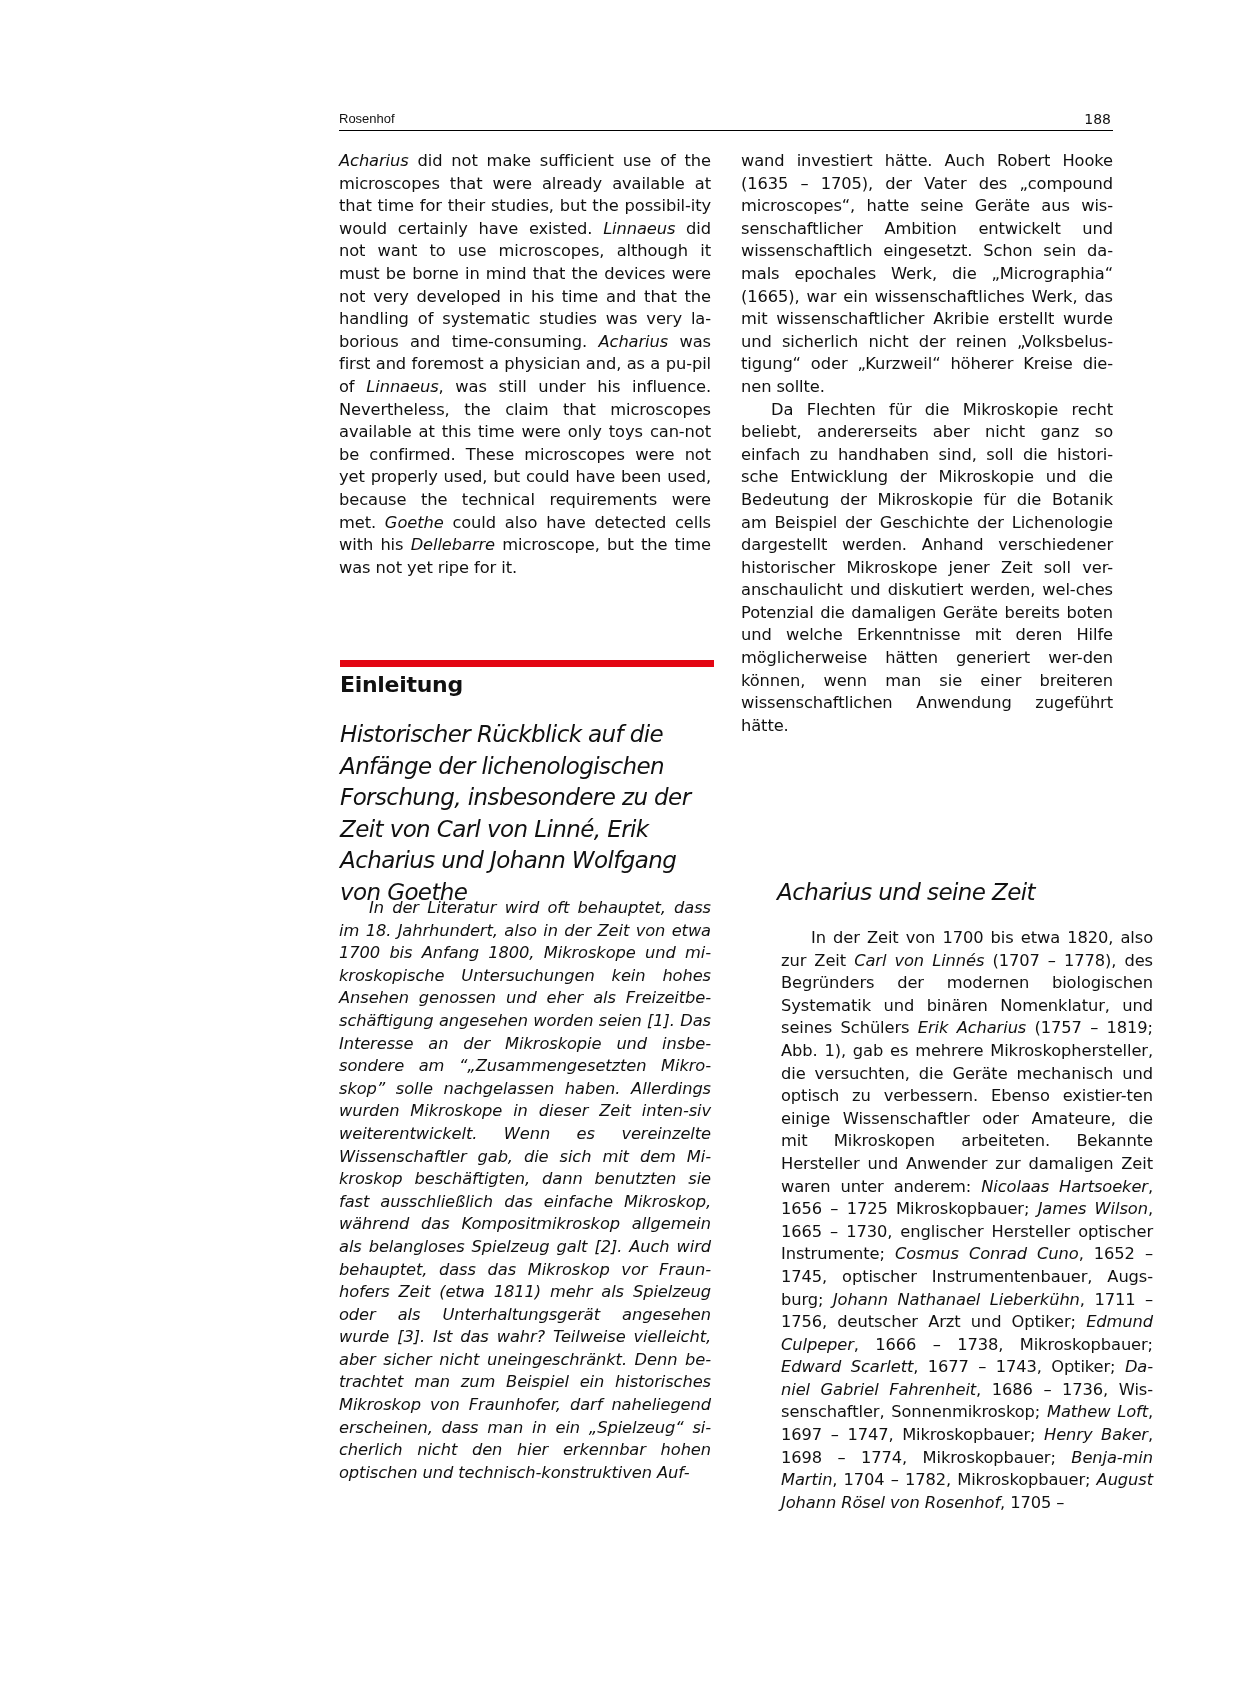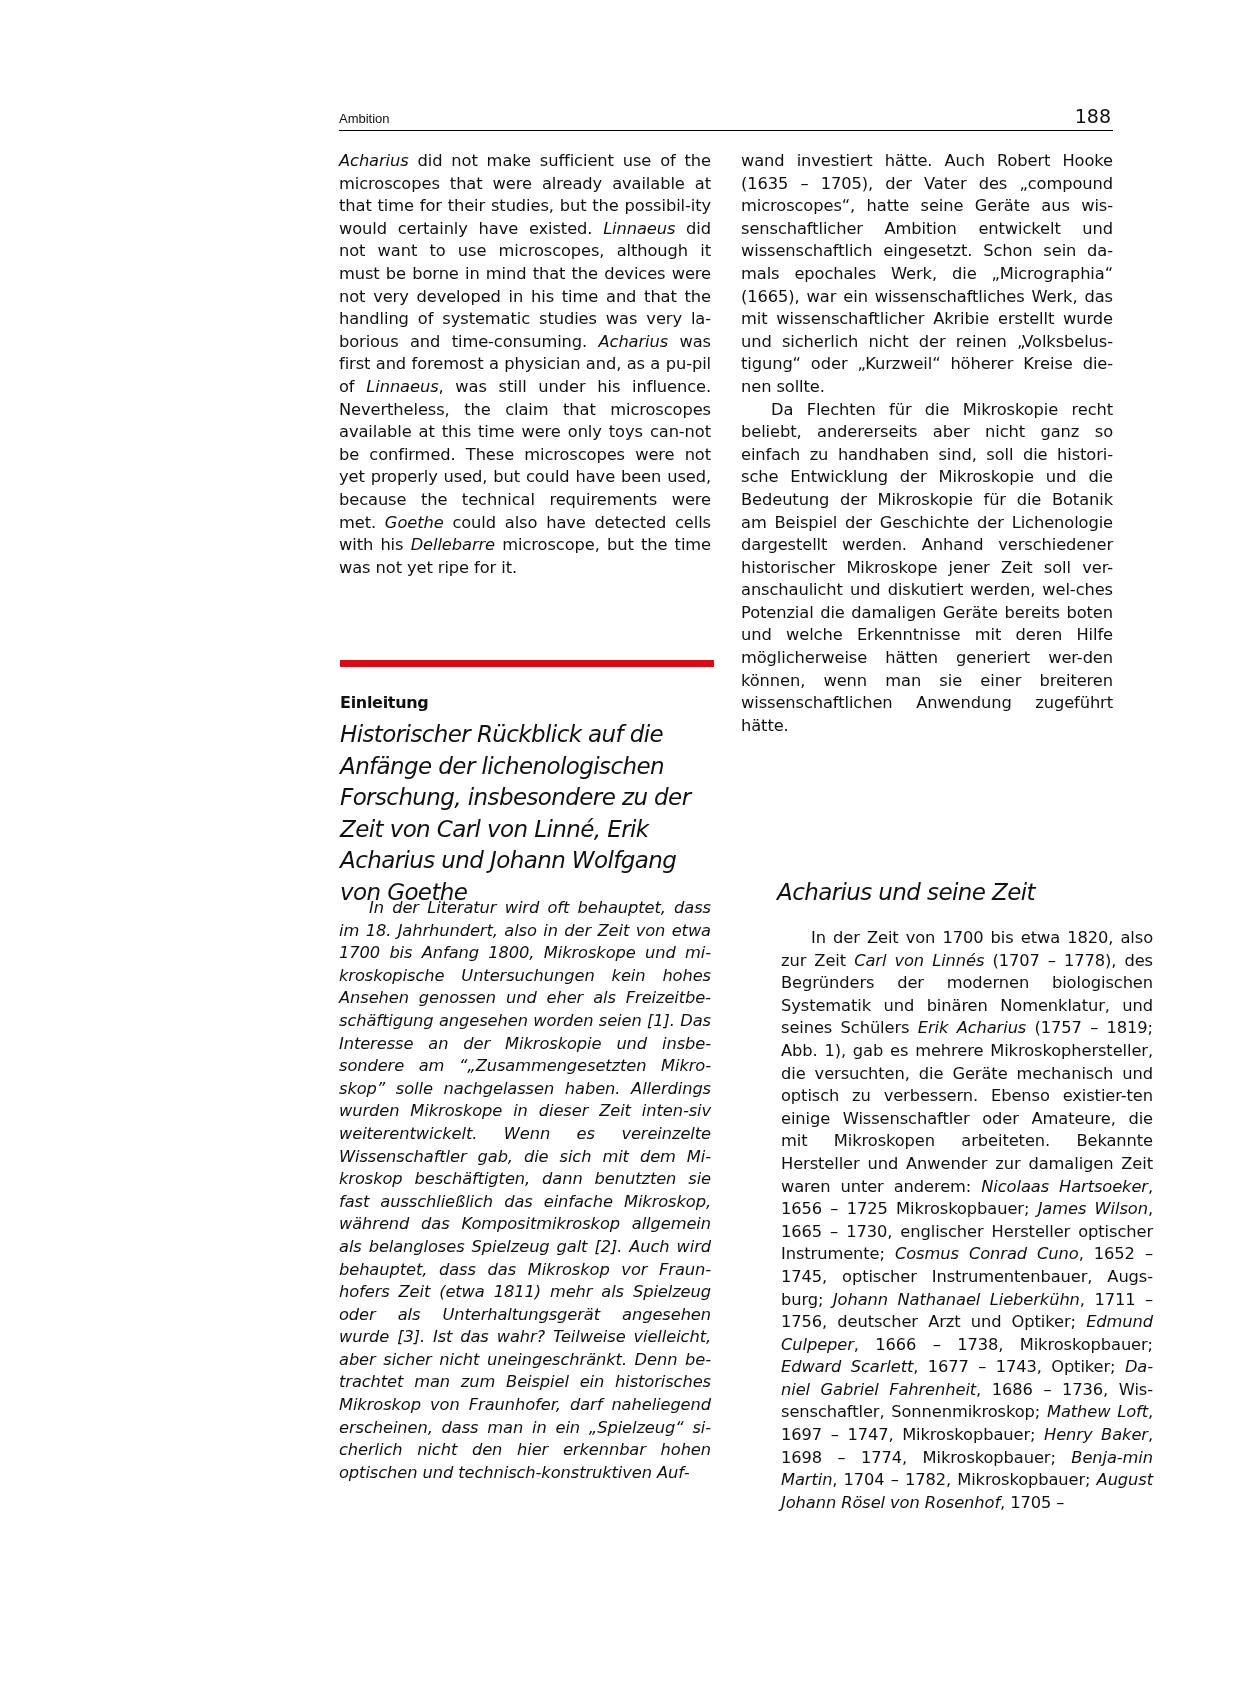--- a/index.html
+++ b/index.html
@@ -1,35 +1,35 @@
 <!DOCTYPE html>
 <html><head>
 <meta charset="utf-8">
 <style>
   html, body { margin: 0; padding: 0; background: #ffffff; }
   body { width: 1241px; height: 1684px; position: relative; overflow: hidden; color: #111; font-family: "DejaVu Sans", "Liberation Sans", sans-serif; }
   .header { position: absolute; left: 339px; top: 104px; width: 774px; height: 26px; border-bottom: 1.5px solid #000; }
   .header .author { position: absolute; left: 0; bottom: 4px; font-size: 13px; font-family: "Liberation Sans", sans-serif; }
-  .header .pageno { position: absolute; right: 2px; bottom: 3px; font-size: 19px; font-family: "DejaVu Sans", sans-serif; }
+  .header .pageno { position: absolute; right: 2px; bottom: 3px; font-size: 14px; font-family: "DejaVu Sans", sans-serif; }
   .col { position: absolute; width: 372px; }
   .col-left { left: 339px; }
   .col-right { left: 741px; }
   p.body { margin: 0; font-size: 16.3px; line-height: 22.6px; text-align: justify; hyphens: manual; letter-spacing: -0.1px; }
   p.body.indent { text-indent: 30px; }
   i { font-style: italic; }
   .red-rule { position: absolute; left: 340px; top: 660px; width: 374px; height: 7px; background: #e30613; }
-  .h1 { position: absolute; left: 340px; top: 672px; font-size: 16px; font-weight: bold; font-family: "DejaVu Sans", sans-serif; letter-spacing: -0.3px; margin-top: 21px; }
+  .h1 { position: absolute; left: 340px; top: 672px; font-size: 22px; font-weight: bold; font-family: "DejaVu Sans", sans-serif; letter-spacing: -0.3px; }
   .subtitle { position: absolute; left: 340px; top: 719px; width: 374px; font-size: 23px; line-height: 31.5px; font-style: italic; font-family: "DejaVu Sans", sans-serif; letter-spacing: -0.6px; }
   .h2-right { position: absolute; left: 741px; top: 879px; font-size: 23px; font-style: italic; font-family: "DejaVu Sans", sans-serif; letter-spacing: -0.6px; margin-left: 36px; }
 </style>
 </head>
 <body>
 
 <div class="header">
-  <span class="author">Ambition</span>
+  <span class="author">Rosenhof</span>
   <span class="pageno">188</span>
 </div>
 
 <div class="col col-left" style="top:150px;">
   <p class="body"><i>Acharius</i> did not make sufficient use of the microscopes that were already available at that time for their studies, but the possibil-ity would certainly have existed. <i>Linnaeus</i> did not want to use microscopes, although it must be borne in mind that the devices were not very developed in his time and that the handling of systematic studies was very la-borious and time-consuming. <i>Acharius</i> was first and foremost a physician and, as a pu-pil of <i>Linnaeus</i>, was still under his influence. Nevertheless, the claim that microscopes available at this time were only toys can-not be confirmed. These microscopes were not yet properly used, but could have been used, because the technical requirements were met. <i>Goethe</i> could also have detected cells with his <i>Dellebarre</i> microscope, but the time was not yet ripe for it.</p>
 </div>
 
 <div class="red-rule"></div>
 <div class="h1">Einleitung</div>
 <div class="subtitle">Historischer Rückblick auf die Anfänge der lichenologischen Forschung, insbesondere zu der Zeit von Carl von Linné, Erik Acharius und Johann Wolfgang von Goethe</div>

